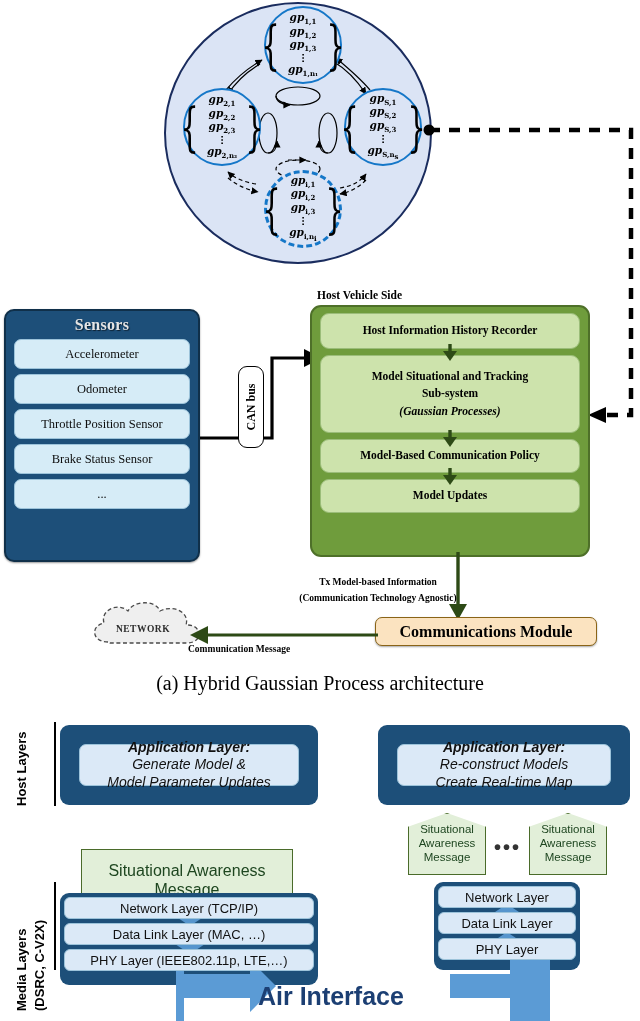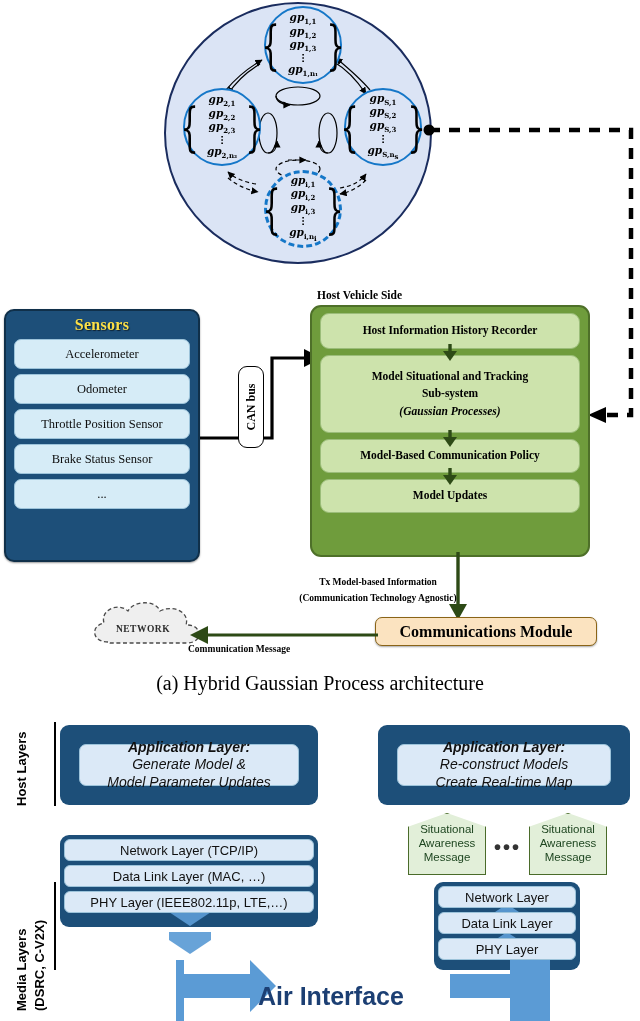--- a/index.html
+++ b/index.html
@@ -34,21 +34,21 @@
   .gp-list span.dots { font-size:10px; letter-spacing:0; transform:rotate(90deg); margin:1px 0; font-style:normal;}
   .gp-list sub { font-size:7px; font-style:normal; font-weight:bold; }
 
   
   #sensors-panel {
     left:4px; top:309px; width:196px; height:253px;
     background:#1d4f79; border:2px solid #10304a; border-radius:10px;
     box-shadow:0 1px 2px rgba(0,0,0,.4);
   }
   #sensors-title {
-    color:#fde047; font-weight:bold; font-size:16px; text-align:center;
+    color:#e5e5e5; font-weight:bold; font-size:16px; text-align:center;
     margin-top:5px; letter-spacing:.3px;
     text-shadow:1px 1px 1px rgba(0,0,0,.6);
   }
   .sensor-item {
     margin:5px 8px 0 8px; height:30px; background:#d6ecf7;
     border:1px solid #9cc3da; border-radius:7px;
     display:flex; align-items:center; justify-content:center;
     font-size:12.5px; font-weight:normal; color:#0d0d0d;
   }
 
@@ -333,21 +333,21 @@
     <div>Generate Model &amp;</div>
     <div>Model Parameter Updates</div>
   </div>
 </div>
 
 <div class="abs sam-pent pent-down" style="left:81px; top:849px; width:212px; height:62px; font-size:16px;">
   <div>Situational Awareness</div>
   <div>Message</div>
 </div>
 
-<div class="abs media-box" style="left:60px; top:835px; width:258px; height:92px;">
+<div class="abs media-box" style="left:60px; top:893px; width:258px; height:92px;">
   <div class="media-layer">Network Layer (TCP/IP)</div>
   <div class="media-layer">Data Link Layer (MAC, …)</div>
   <div class="media-layer">PHY Layer (IEEE802.11p, LTE,…)</div>
 </div>
 
 <svg class="abs" style="left:155px; top:904px;" width="70" height="62">
   <path d="M14,0 L56,0 L56,8 L35,22 L14,8 z" fill="#5b9bd5" opacity=".92"></path>
   <path d="M14,28 L56,28 L56,36 L35,50 L14,36 z" fill="#5b9bd5" opacity=".92"></path>
 </svg>
 

